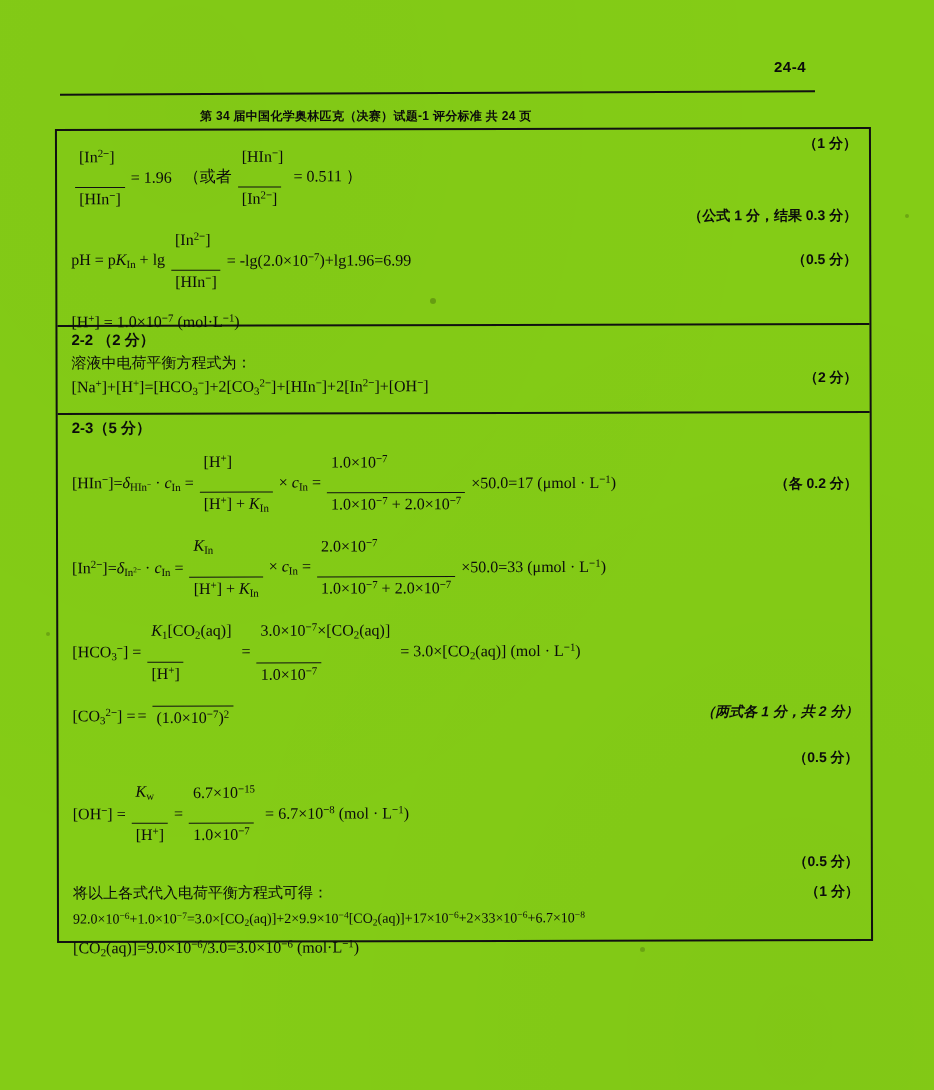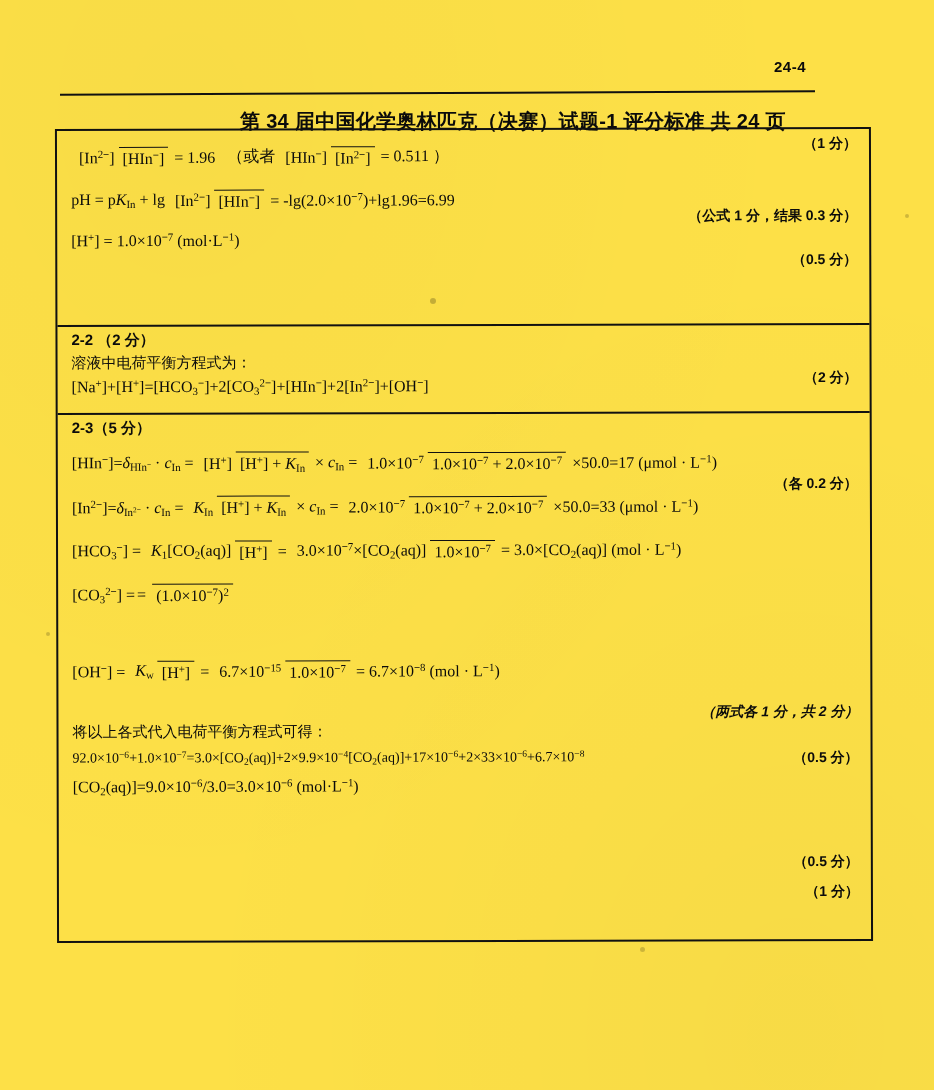--- a/index.html
+++ b/index.html
@@ -11,21 +11,21 @@
     width: 934px;
     height: 1090px;
     position: relative;
     font-family: "Liberation Serif", serif;
     color: #0b0b0b;
     overflow: hidden;
   }
   .page {
     position: absolute;
     inset: 0;
-    background: #fde047;
+    background: #84cc16;
   }
   
   .scan-tint {
     position: absolute;
     inset: 0;
     background:
       radial-gradient(ellipse at 20% 10%, rgba(0,0,0,0.02), rgba(0,0,0,0) 60%),
       radial-gradient(ellipse at 85% 95%, rgba(0,0,0,0.025), rgba(0,0,0,0) 55%);
     pointer-events: none;
   }
@@ -46,24 +46,23 @@
     height: 2px;
     background: #111;
     transform: rotate(-0.25deg);
   }
   .doc-title {
     position: absolute;
     top: 108px;
     left: 200px;
     font-family: "Liberation Sans", sans-serif;
     font-weight: bold;
-    font-size: 20px;
+    font-size: 12px;
     letter-spacing: 0.3px;
     white-space: nowrap;
-    margin-left: 40px;
   }
   
   .table {
     position: absolute;
     top: 128px;
     left: 56px;
     width: 812px;
     height: 810px;
     border: 2px solid #111;
     transform: rotate(-0.15deg);
@@ -104,24 +103,26 @@
     display: flex;
     align-items: center;
     gap: 2px;
   }
   sub { font-size: 0.68em; vertical-align: -0.28em; }
   sup { font-size: 0.68em; vertical-align: 0.48em; }
   .it { font-style: italic; }
   
   .frac {
     display: inline-flex;
-    align-items: flex-end;
+    flex-direction: column;
+    align-items: flex-start;
     vertical-align: middle;
     margin: 0 4px;
     line-height: 1.12;
+    gap: 20px;
   }
   .frac > .num { padding: 0 4px 1px 4px; }
   .frac > .den { padding: 1px 4px 0 4px; border-top: 1.3px solid #111; }
   .small { font-size: 14px; }
   
   .r1 { height: 196px; }
   .r2 { height: 88px; }
   .r3 { height: 524px; }
   .lineblock { margin: 0 0 4px 0; }
   .stamp {

